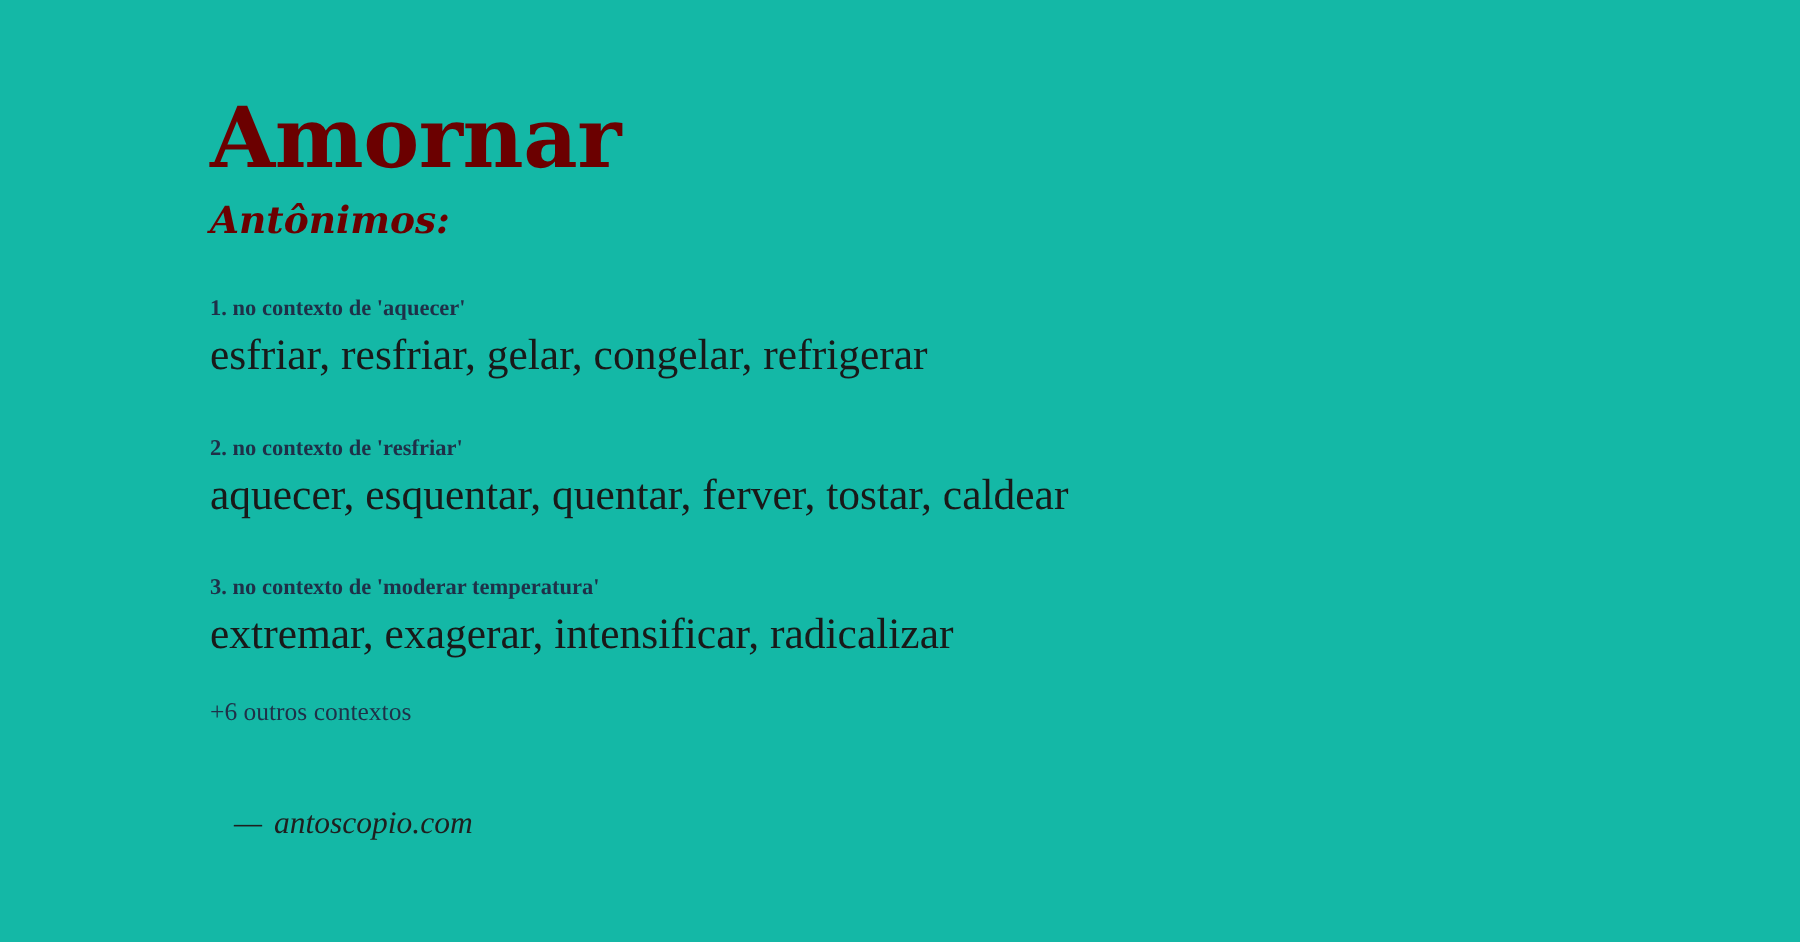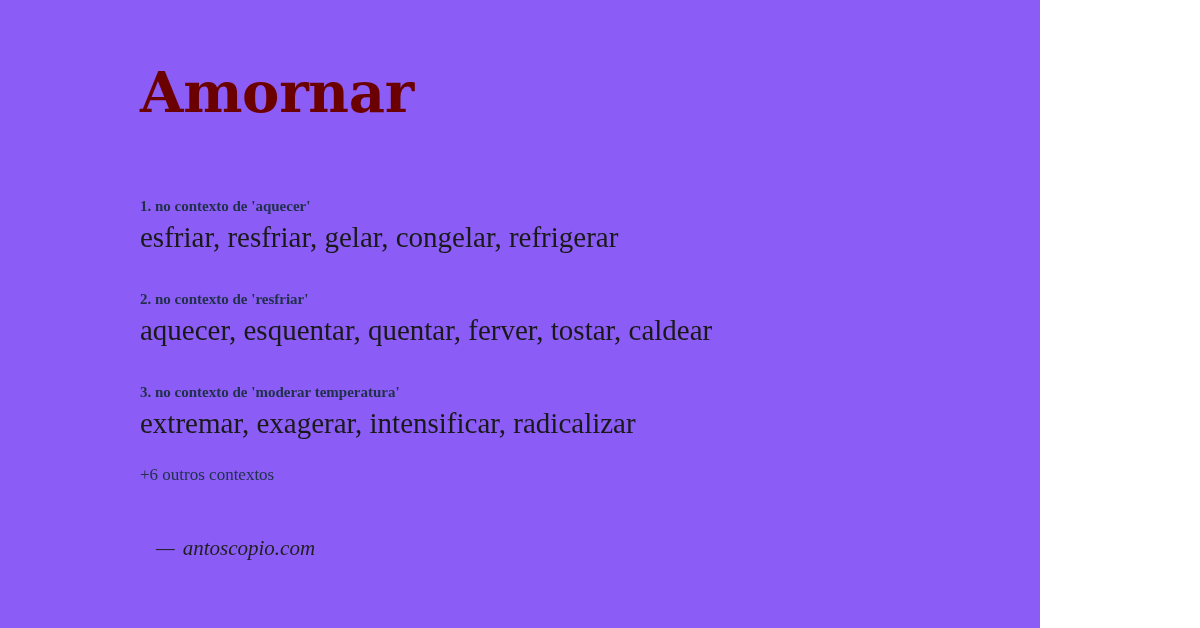--- a/index.html
+++ b/index.html
@@ -9,23 +9,23 @@
   body {
     width: 1200px;
     height: 628px;
     background: #ffffff;
     font-family: "Liberation Serif", "DejaVu Serif", serif;
     overflow: hidden;
   }
 
   .card {
     position: relative;
-    width: 1040px;
+    width: 1200px;
     height: 628px;
-    background: #8b5cf6;
+    background: #14b8a6;
     box-sizing: border-box;
     padding: 0 0 0 113px;
   }
 
   .headword {
     position: absolute;
     left: 140px;
     top: 64px;
     margin: 0;
     font-family: "DejaVu Serif", "Liberation Serif", serif;
@@ -112,20 +112,21 @@
     margin-right: 8px;
   }
 </style>
 </head>
 <body>
 
 <div class="card">
 
   <h1 class="headword">Amornar</h1>
 
+  <div class="subtitle">Antônimos:</div>
 
   <div class="senses">
 
     <div class="sense">
       <div class="sense-context">1. no contexto de 'aquecer'</div>
       <div class="sense-words">esfriar, resfriar, gelar, congelar, refrigerar</div>
     </div>
 
     <div class="sense">
       <div class="sense-context">2. no contexto de 'resfriar'</div>

